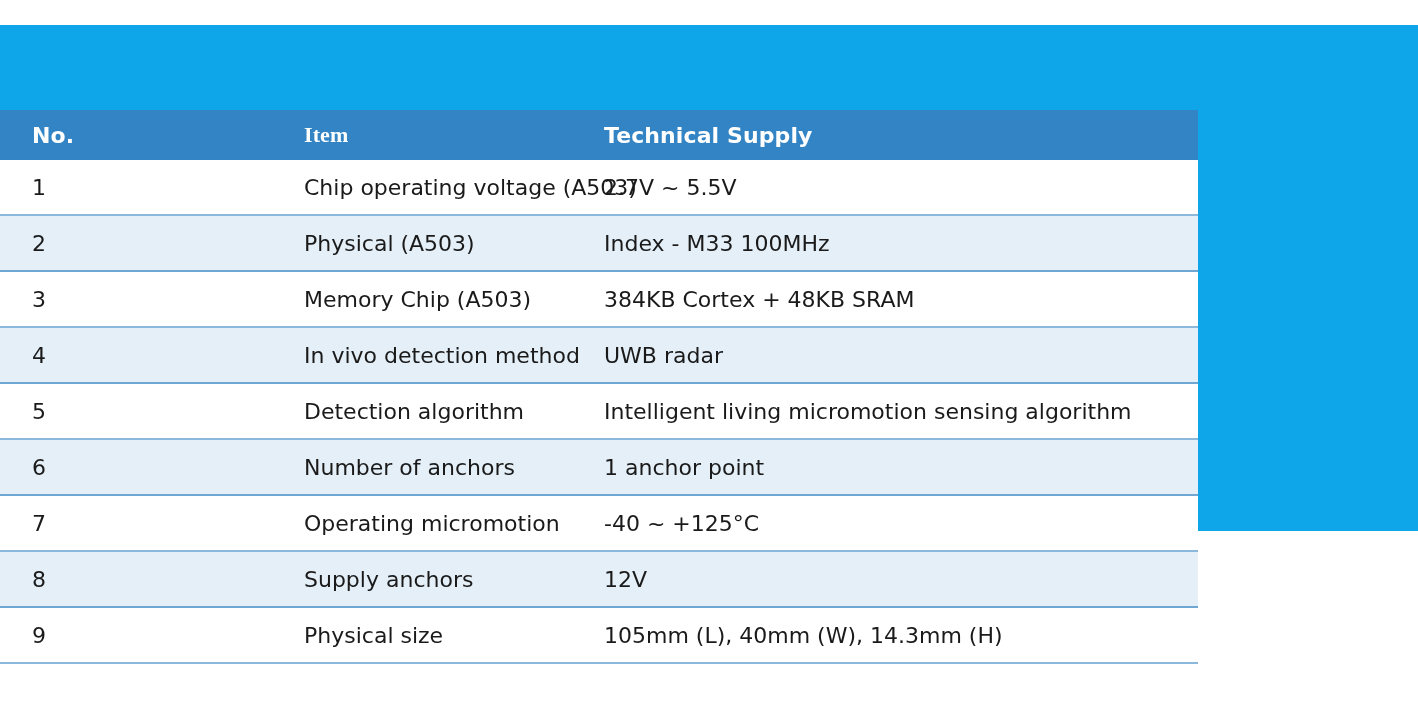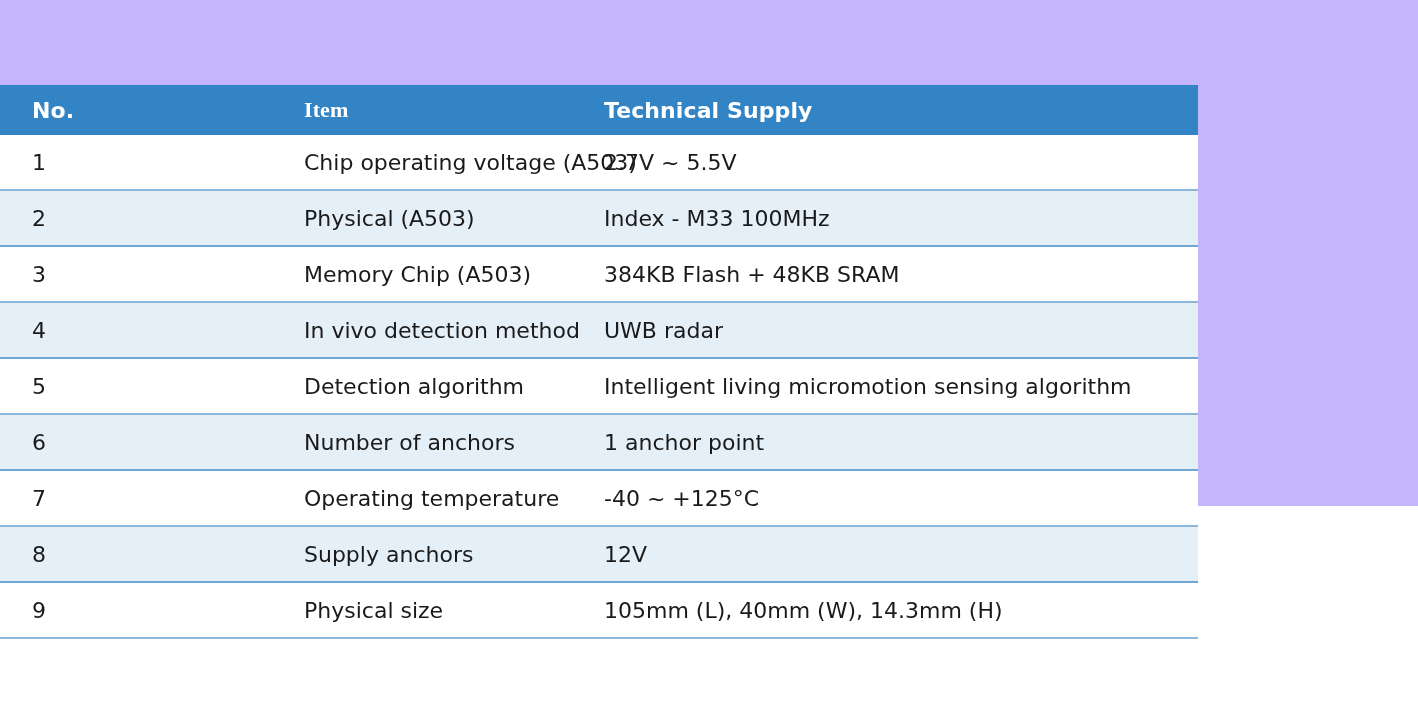--- a/index.html
+++ b/index.html
@@ -11,21 +11,22 @@
   body {
     width: 1418px;
     height: 709px;
     font-family: "DejaVu Sans", "Liberation Sans", sans-serif;
     overflow: hidden;
   }
   .page {
     position: relative;
     width: 1418px;
     height: 506px;
-    background: #c4b5fd;
+    background: #0ea5e9;
+    margin-top: 25px;
   }
   .spec-table {
     position: absolute;
     left: 0px;
     top: 85px;
     width: 1198px;
     border-collapse: collapse;
     table-layout: fixed;
   }
   .spec-table col.c-no    { width: 152px; }
@@ -109,40 +110,40 @@
         <td class="t-index">2.7V ~ 5.5V</td>
       </tr>
       <tr class="even">
         <td class="t-no">2</td>
         <td class="t-item">Physical (A503)</td>
         <td class="t-index">Index - M33 100MHz</td>
       </tr>
       <tr class="odd">
         <td class="t-no">3</td>
         <td class="t-item">Memory Chip (A503)</td>
-        <td class="t-index">384KB Flash + 48KB SRAM</td>
+        <td class="t-index">384KB Cortex + 48KB SRAM</td>
       </tr>
       <tr class="even">
         <td class="t-no">4</td>
         <td class="t-item">In vivo detection method</td>
         <td class="t-index">UWB radar</td>
       </tr>
       <tr class="odd">
         <td class="t-no">5</td>
         <td class="t-item">Detection algorithm</td>
         <td class="t-index">Intelligent living micromotion sensing algorithm</td>
       </tr>
       <tr class="even">
         <td class="t-no">6</td>
         <td class="t-item">Number of anchors</td>
         <td class="t-index">1 anchor point</td>
       </tr>
       <tr class="odd">
         <td class="t-no">7</td>
-        <td class="t-item">Operating temperature</td>
+        <td class="t-item">Operating micromotion</td>
         <td class="t-index">-40 ~ +125°C</td>
       </tr>
       <tr class="even">
         <td class="t-no">8</td>
         <td class="t-item">Supply anchors</td>
         <td class="t-index">12V</td>
       </tr>
       <tr class="odd">
         <td class="t-no">9</td>
         <td class="t-item">Physical size</td>

